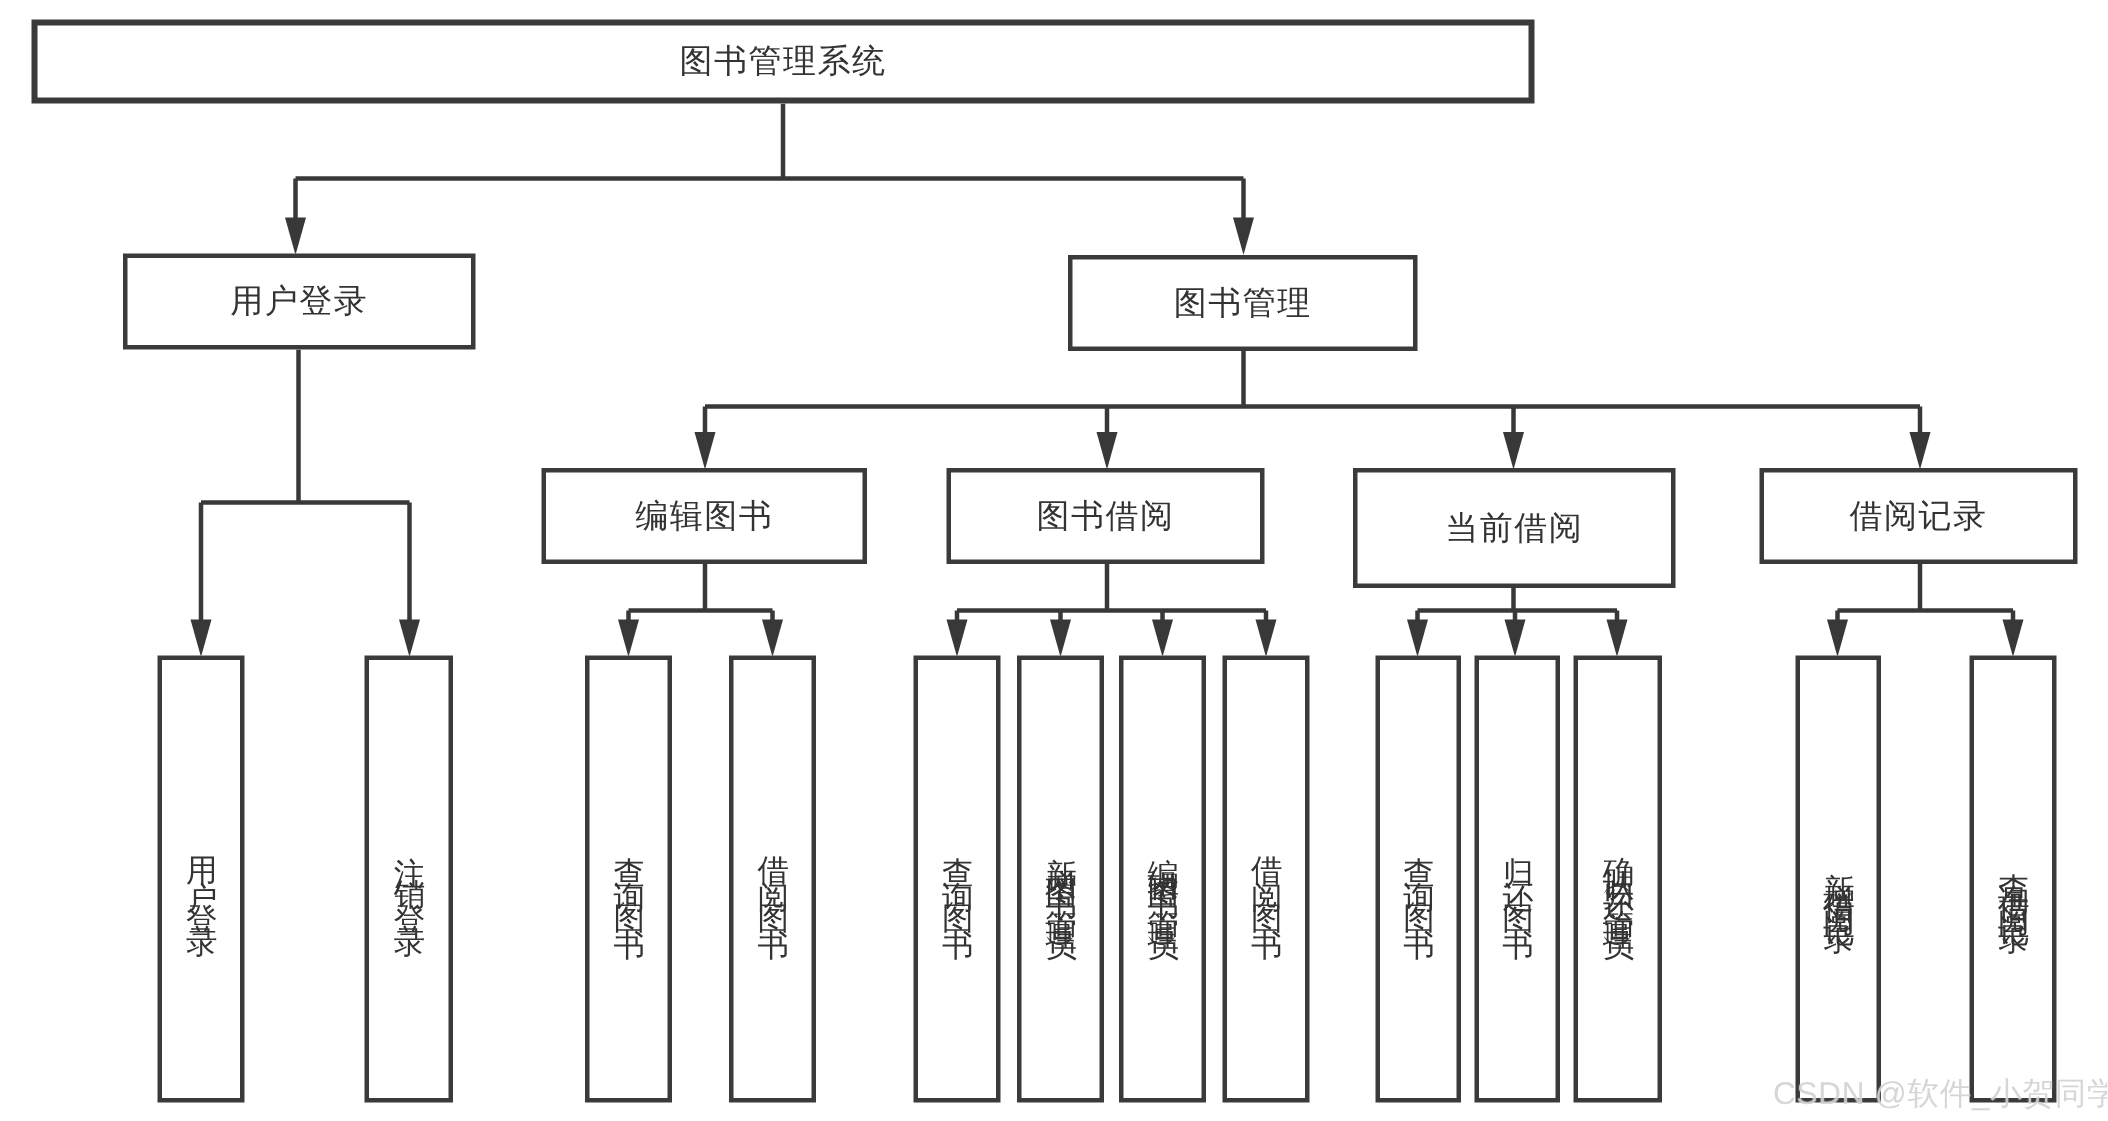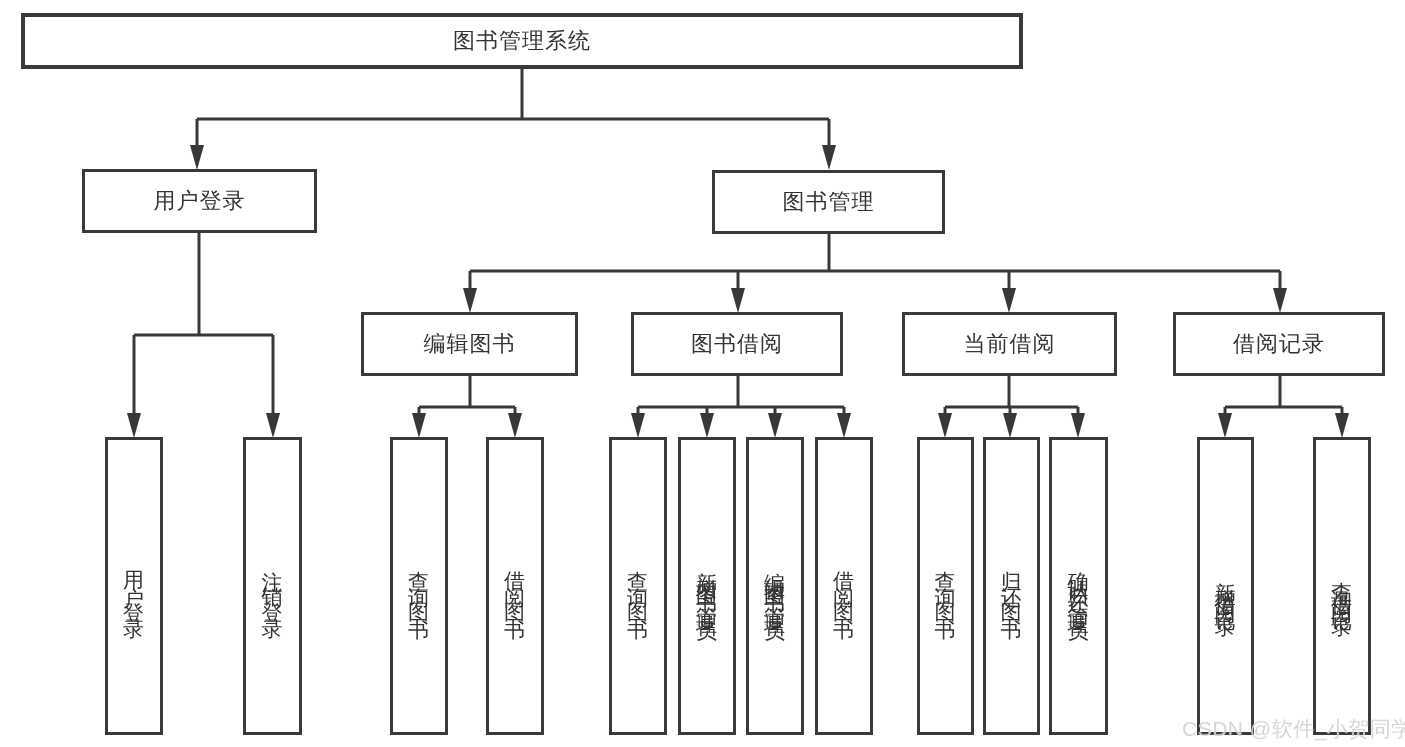--- a/index.html
+++ b/index.html
@@ -105,21 +105,21 @@
   <div class="node" style="left:712px;top:170px;width:233px;height:64px">
     <span>图书管理</span>
   </div>
 
   <div class="node" style="left:361px;top:312px;width:217px;height:64px">
     <span>编辑图书</span>
   </div>
   <div class="node" style="left:631px;top:312px;width:212px;height:64px">
     <span>图书借阅</span>
   </div>
-  <div class="node" style="left:902px;top:312px;width:215px;height:64px">
+  <div class="node" style="left:902px;top:312px;width:215px;height:80px">
     <span>当前借阅</span>
   </div>
   <div class="node" style="left:1173px;top:312px;width:212px;height:64px">
     <span>借阅记录</span>
   </div>
 
   <div class="node leaf" style="left:105px;top:437px;width:58px;height:298px">
     <span class="v short">用户登录</span>
   </div>
   <div class="node leaf" style="left:243px;top:437px;width:59px;height:298px">

